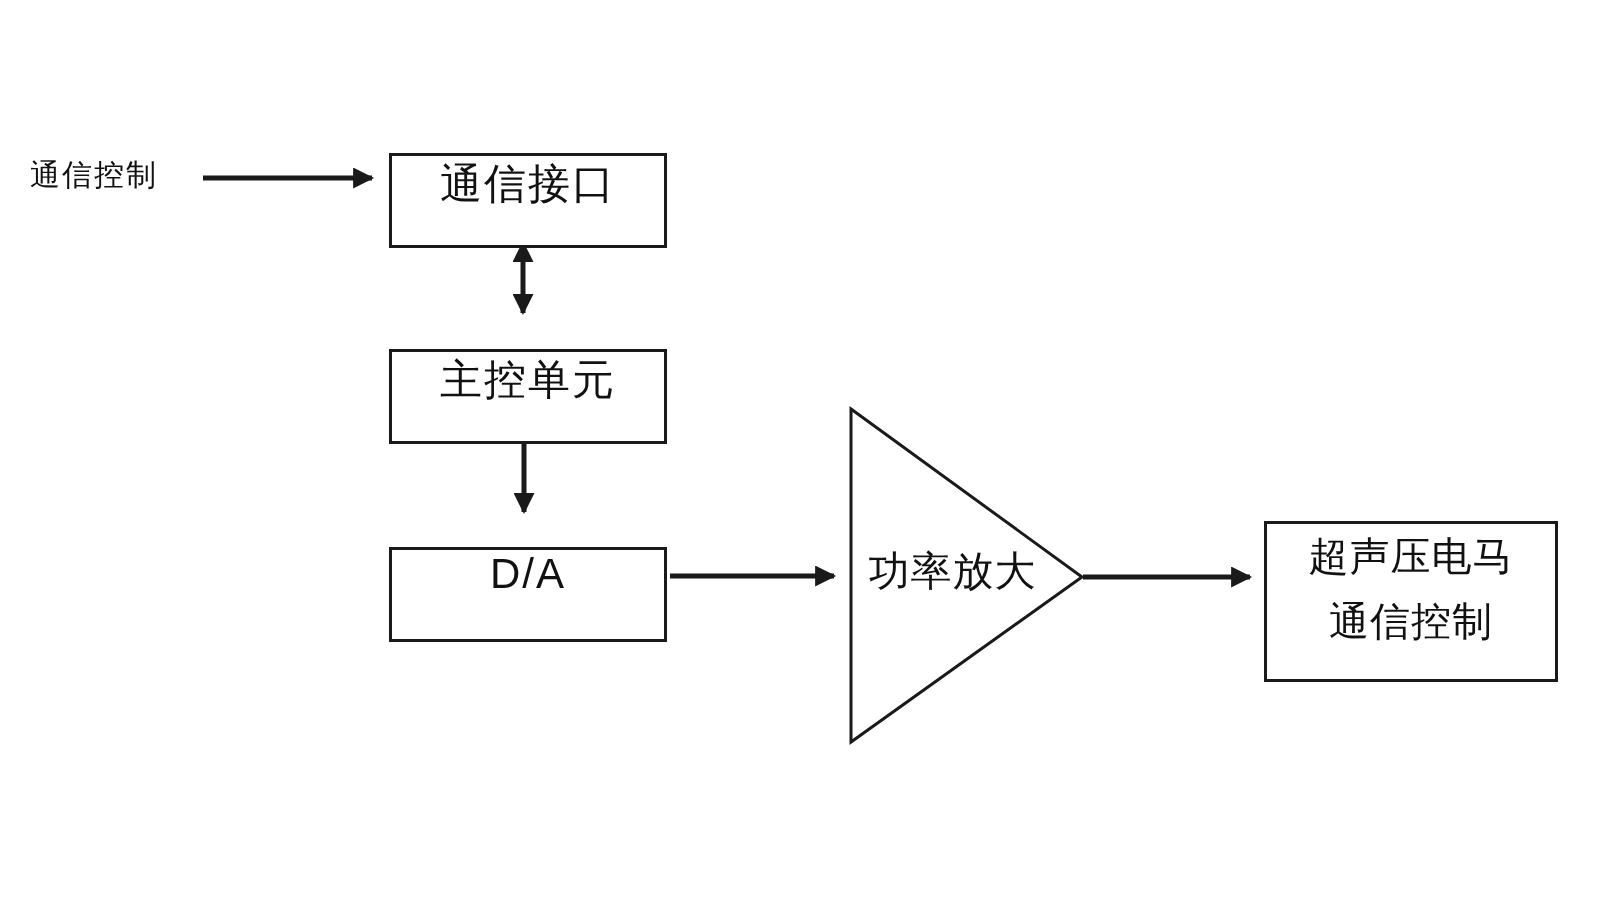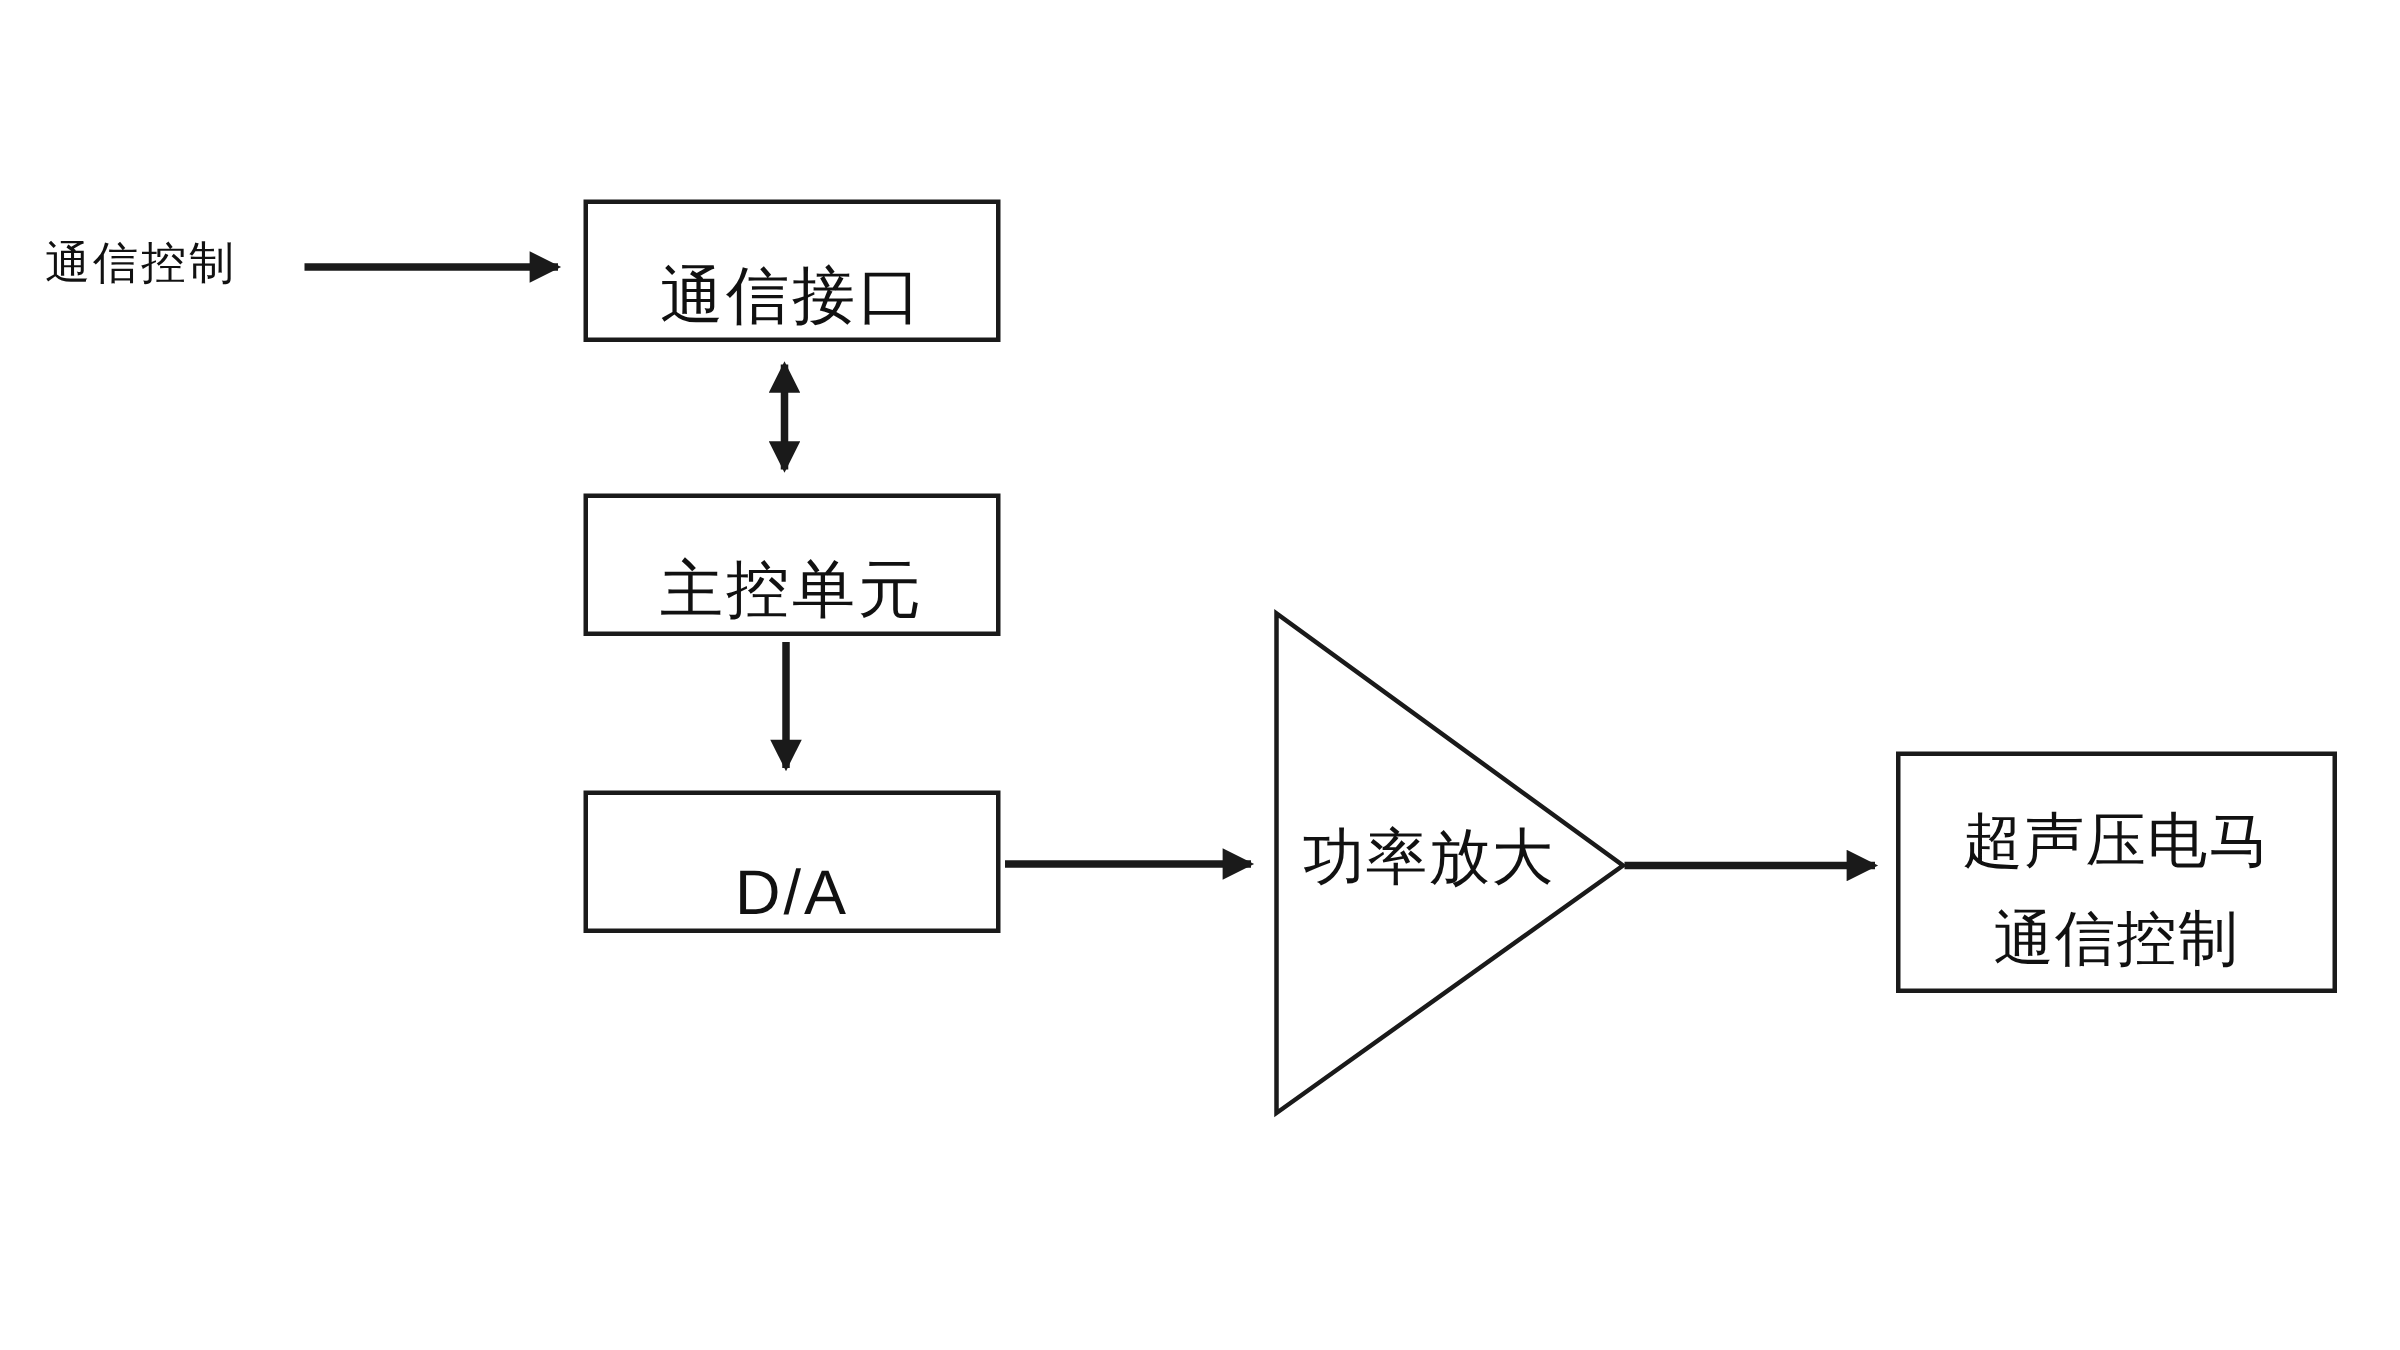--- a/index.html
+++ b/index.html
@@ -35,25 +35,26 @@
     stroke-linejoin: miter;
   }
   marker path { fill: var(--stroke); }
   .node {
     position: absolute;
     background: var(--bg);
     border: 3px solid var(--stroke);
     display: flex;
     flex-direction: column;
     align-items: center;
-    justify-content: flex-end;
+    justify-content: flex-start;
     color: var(--text);
     font-size: 42px;
     letter-spacing: 2px;
     text-align: center;
+    margin-top: 20px;
   }
   .node-comm-interface { left: 389px; top: 133px; width: 278px; height: 95px; }
   .node-main-control   { left: 389px; top: 329px; width: 278px; height: 95px; }
   .node-da             { left: 389px; top: 527px; width: 278px; height: 95px; }
   .node-stage          { left: 1264px; top: 501px; width: 294px; height: 161px;
                          font-size: 40px; line-height: 65px; letter-spacing: 1px; }
   .free-label {
     position: absolute;
     color: var(--text);
     font-size: 30px;

